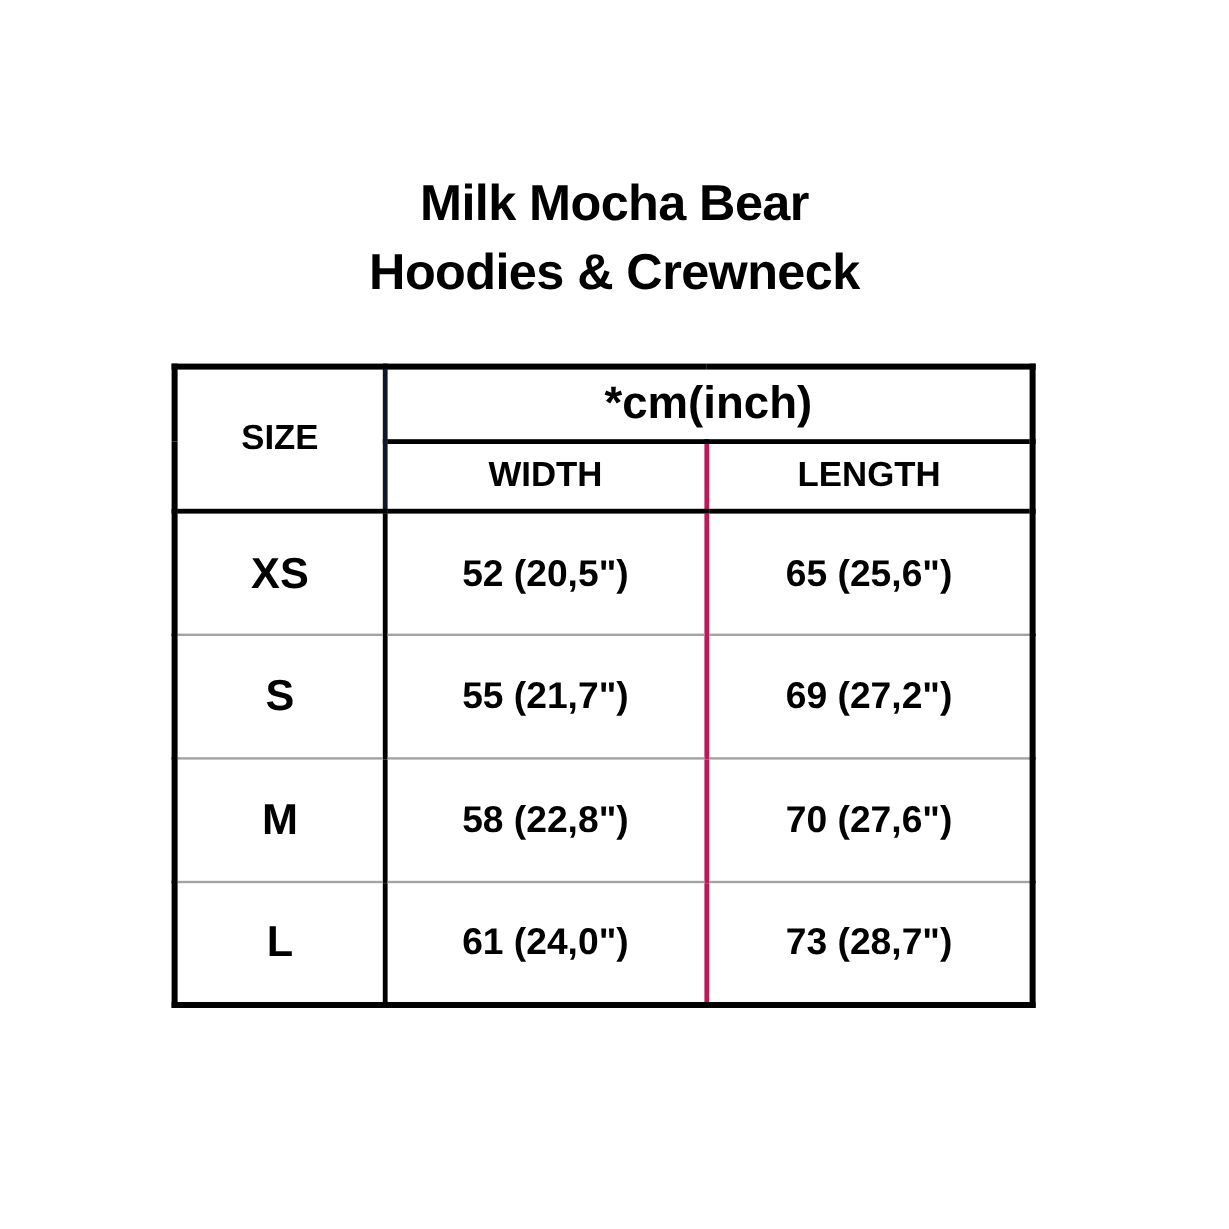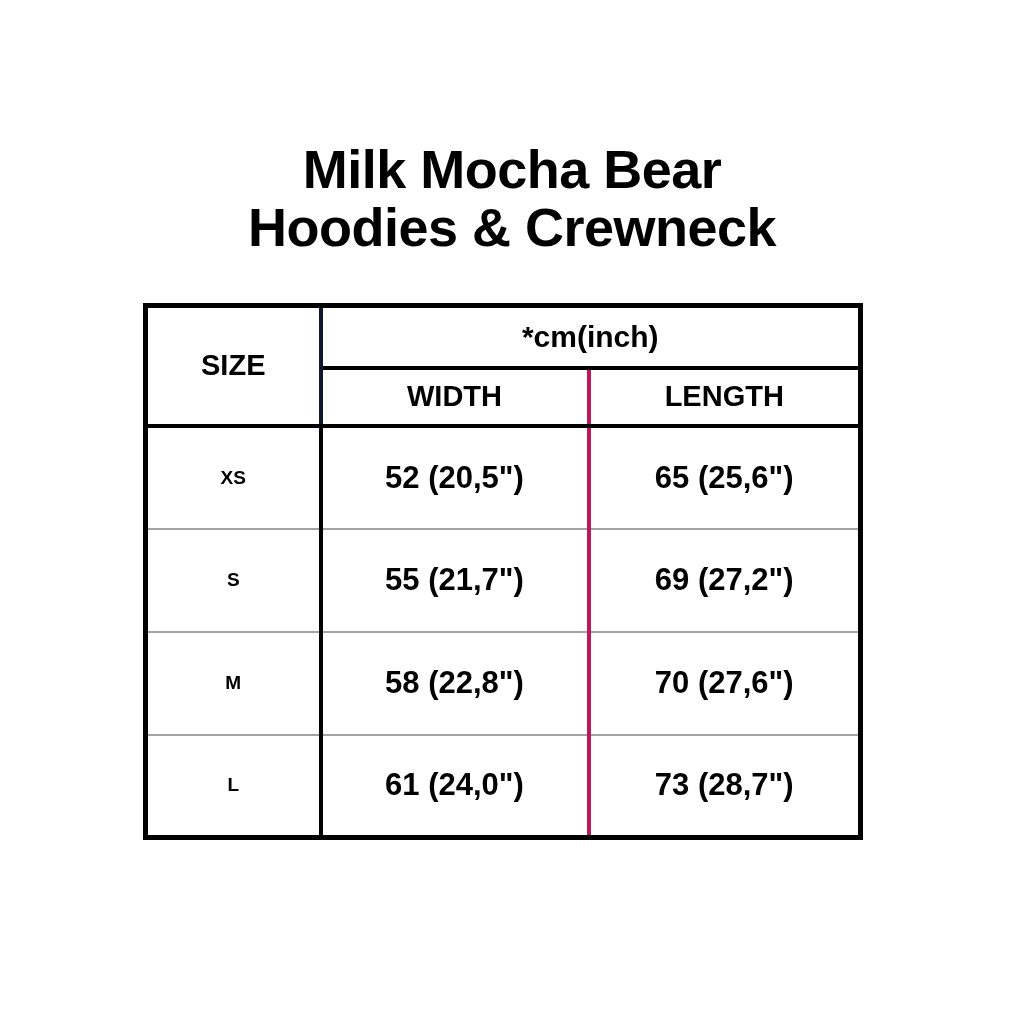--- a/index.html
+++ b/index.html
@@ -16,21 +16,21 @@
     color: #000000;
     overflow: hidden;
   }
   .title-block {
     position: absolute;
     top: 140px;
     left: 0;
     width: 1024px;
     text-align: center;
     font-weight: bold;
-    font-size: 54px;
+    font-size: 42px;
     line-height: 58px;
     letter-spacing: -0.5px;
     color: #000000;
   }
   .size-table {
     position: absolute;
     left: 143px;
     top: 303px;
     border-collapse: collapse;
     table-layout: fixed;
@@ -52,32 +52,32 @@
   .row-unit    { height: 62px; }
   .row-cols    { height: 58px; }
   .row-data    { height: 103px; }
 
   .cell-size-header {
     font-size: 29px;
     border-right: 4px solid #0f172a;
     border-bottom: 4px solid #000000;
   }
   .cell-unit-header {
-    font-size: 30px;
+    font-size: 38px;
     border-bottom: 4px solid #000000;
   }
   .cell-col-header {
     font-size: 29px;
     border-bottom: 4px solid #000000;
   }
   .b-right-thick { border-right: 4px solid #000000; }
   .b-right-thin  { border-right: 4px solid #be185d; }
   .b-top-thin    { border-top: 2px solid #a3a3a3; }
 
-  .cell-size-label { font-size: 19px; }
+  .cell-size-label { font-size: 36px; }
   .cell-value      { font-size: 31px; }
 </style>
 </head>
 <body>
 
 <div class="page">
 
   <div class="title-block">
     <div>Milk Mocha Bear</div>
     <div>Hoodies &amp; Crewneck</div>

